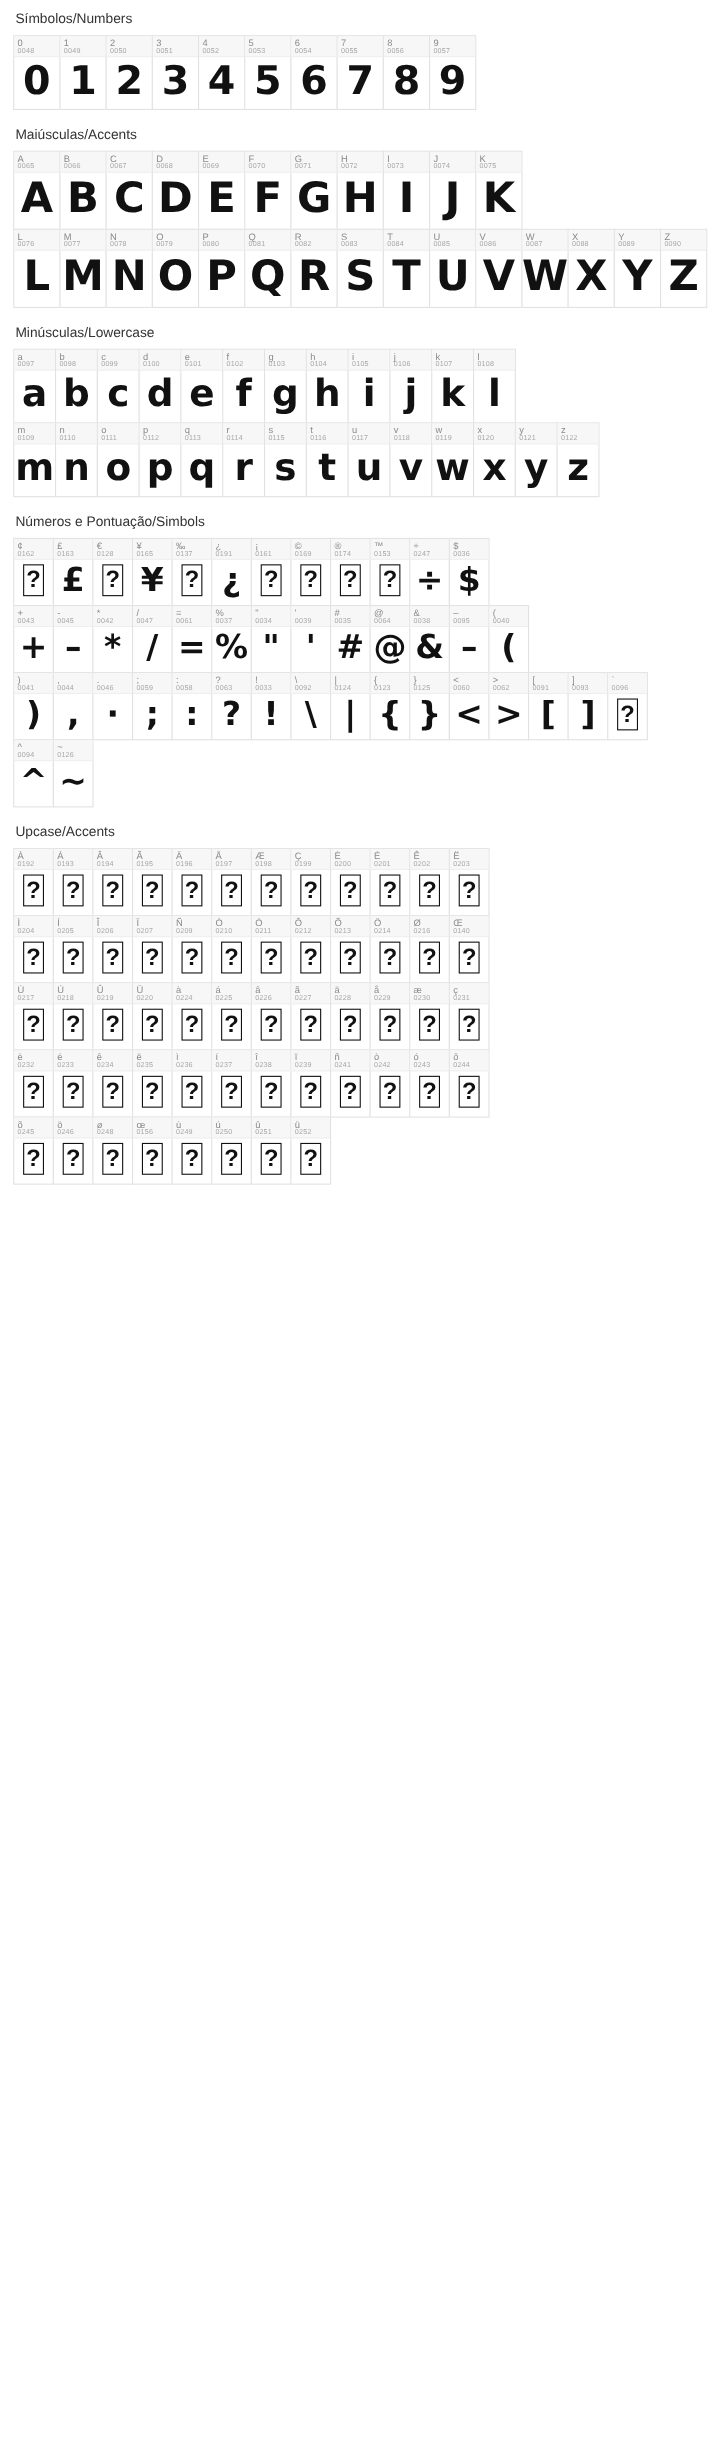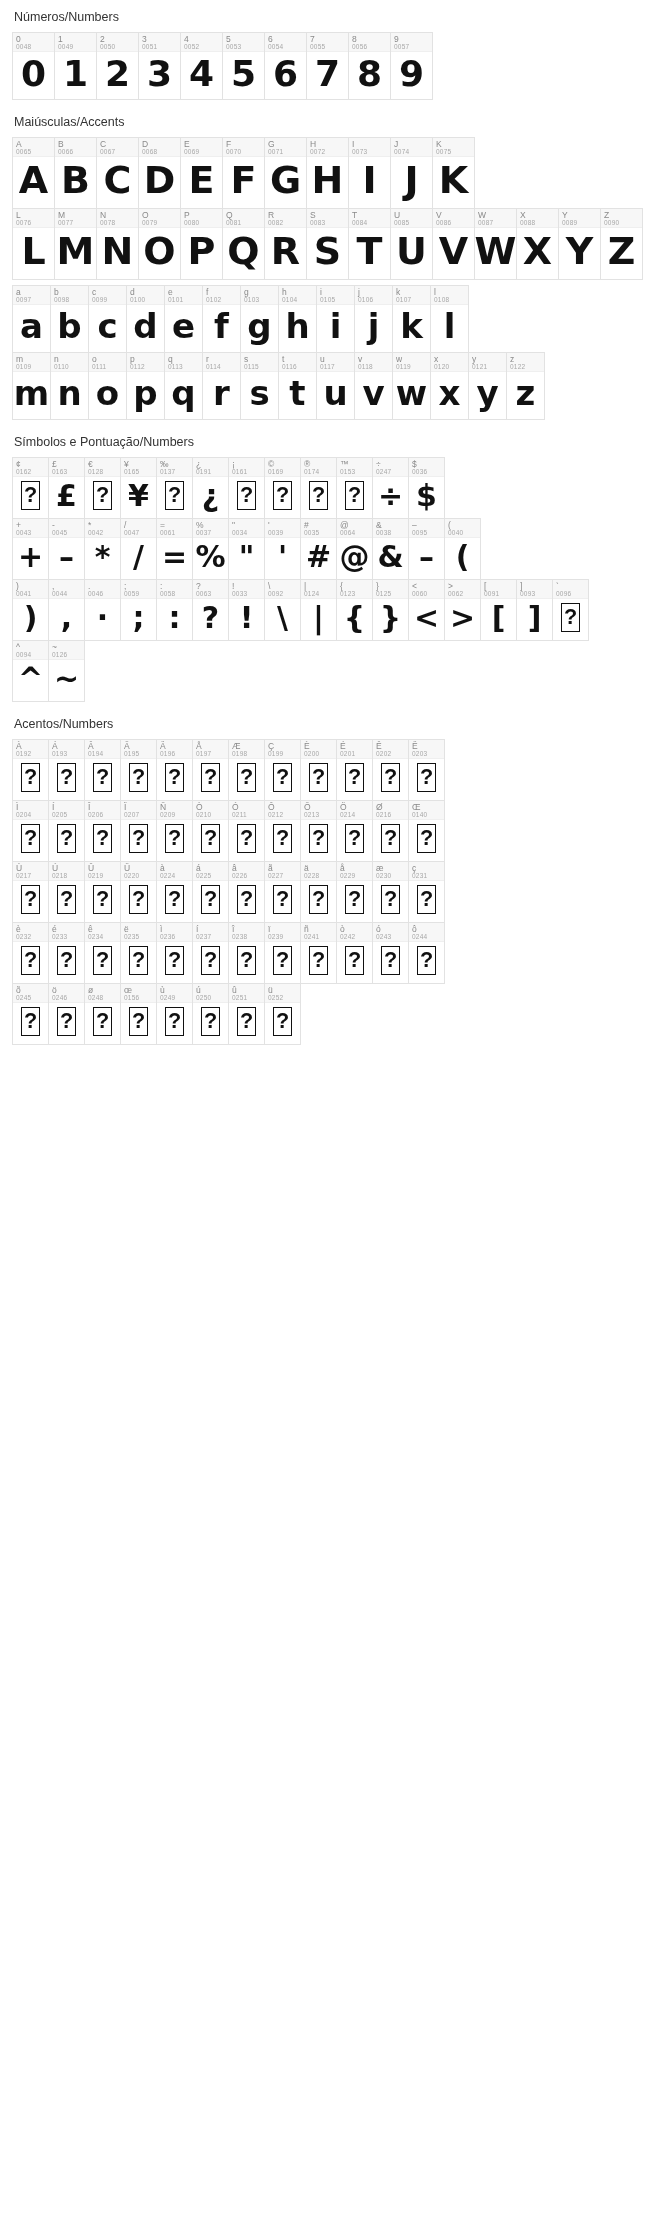--- a/index.html
+++ b/index.html
@@ -99,21 +99,21 @@
     font-weight: bold;
     color: #111;
     font-family: "Liberation Sans", sans-serif;
   }
 </style>
 </head>
 <body>
 
 <div class="page" id="page-root">
     <div class="section">
-      <div class="section-title">Números/Numbers</div>
+      <div class="section-title">Símbolos/Numbers</div>
       <div class="grid">
         <div class="row">
           <div class="cell" style="width: 43px; height: 68px;">
             <div class="meta">
               <span class="ch-label">0</span>
               <span class="code">0048</span>
             </div>
             <div class="glyph" style="font-size: 36px;">0</div>
           </div>
           <div class="cell" style="width: 43px; height: 68px;">
@@ -369,20 +369,21 @@
             <div class="meta">
               <span class="ch-label">Z</span>
               <span class="code">0090</span>
             </div>
             <div class="glyph" style="font-size: 38px;">Z</div>
           </div>
         </div>
       </div>
     </div>
     <div class="section">
+      <div class="section-title">Minúsculas/Lowercase</div>
       <div class="grid">
         <div class="row">
           <div class="cell" style="width: 39px; height: 68px;">
             <div class="meta">
               <span class="ch-label">a</span>
               <span class="code">0097</span>
             </div>
             <div class="glyph" style="font-size: 34px;">a</div>
           </div>
           <div class="cell" style="width: 39px; height: 68px;">
@@ -561,21 +562,21 @@
             <div class="meta">
               <span class="ch-label">z</span>
               <span class="code">0122</span>
             </div>
             <div class="glyph" style="font-size: 34px;">z</div>
           </div>
         </div>
       </div>
     </div>
     <div class="section">
-      <div class="section-title">Símbolos e Pontuação/Numbers</div>
+      <div class="section-title">Números e Pontuação/Simbols</div>
       <div class="grid">
         <div class="row">
           <div class="cell" style="width: 37px; height: 62px;">
             <div class="meta">
               <span class="ch-label">¢</span>
               <span class="code">0162</span>
             </div>
             <div class="glyph missing" style="font-size: 30px;">
               <span class="tofu"></span>
             </div>
@@ -891,21 +892,21 @@
             <div class="meta">
               <span class="ch-label">~</span>
               <span class="code">0126</span>
             </div>
             <div class="glyph" style="font-size: 30px;">~</div>
           </div>
         </div>
       </div>
     </div>
     <div class="section">
-      <div class="section-title">Acentos/Numbers</div>
+      <div class="section-title">Upcase/Accents</div>
       <div class="grid">
         <div class="row">
           <div class="cell" style="width: 37px; height: 62px;">
             <div class="meta">
               <span class="ch-label">À</span>
               <span class="code">0192</span>
             </div>
             <div class="glyph missing" style="font-size: 30px;">
               <span class="tofu"></span>
             </div>

